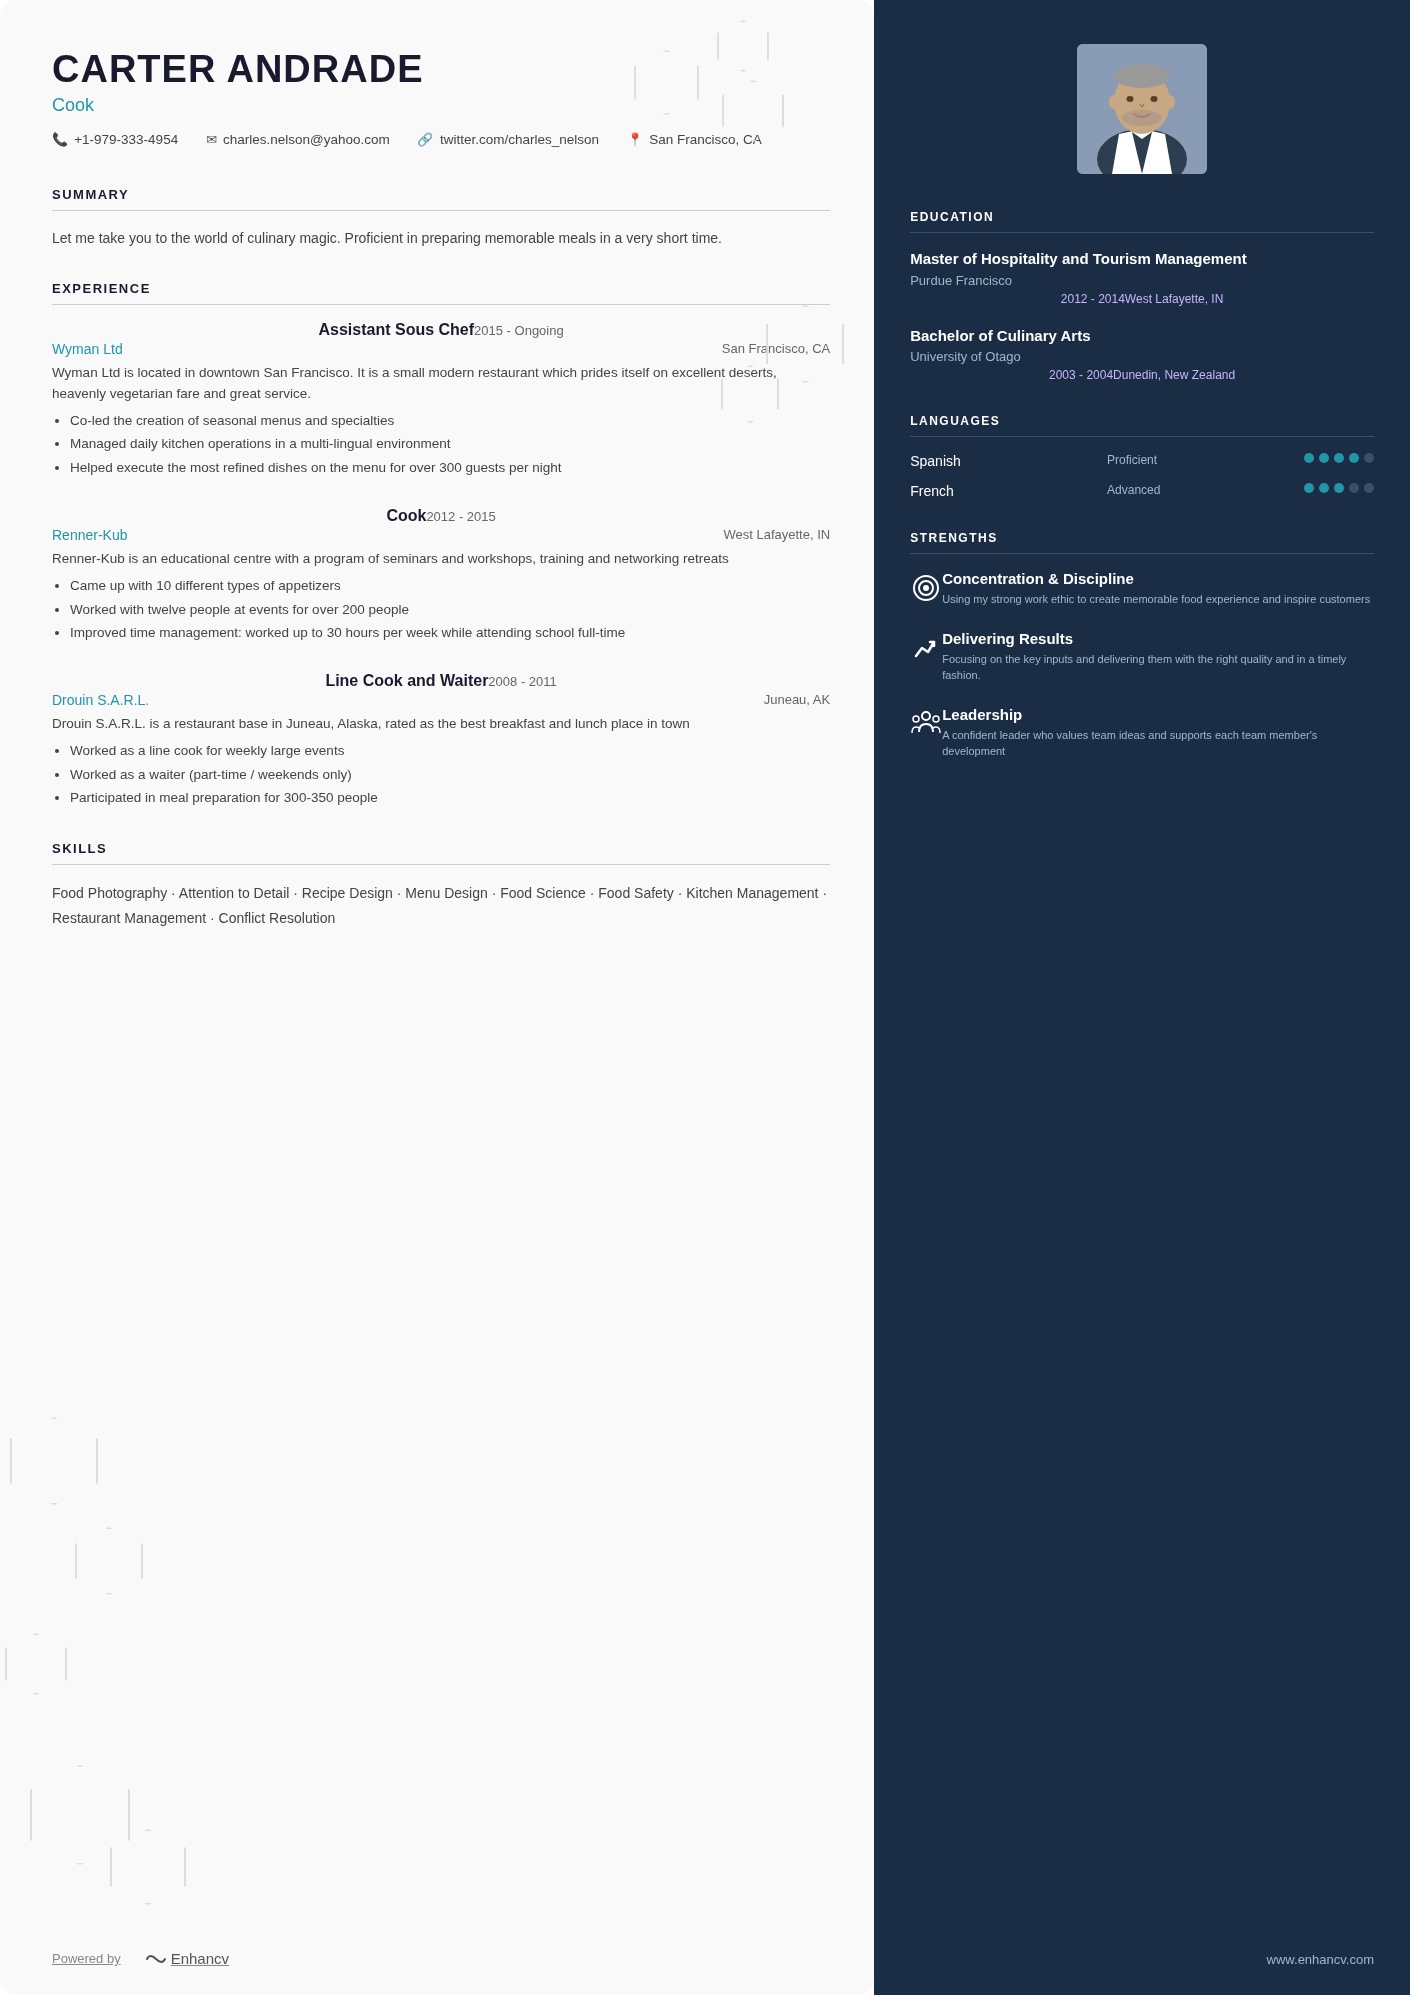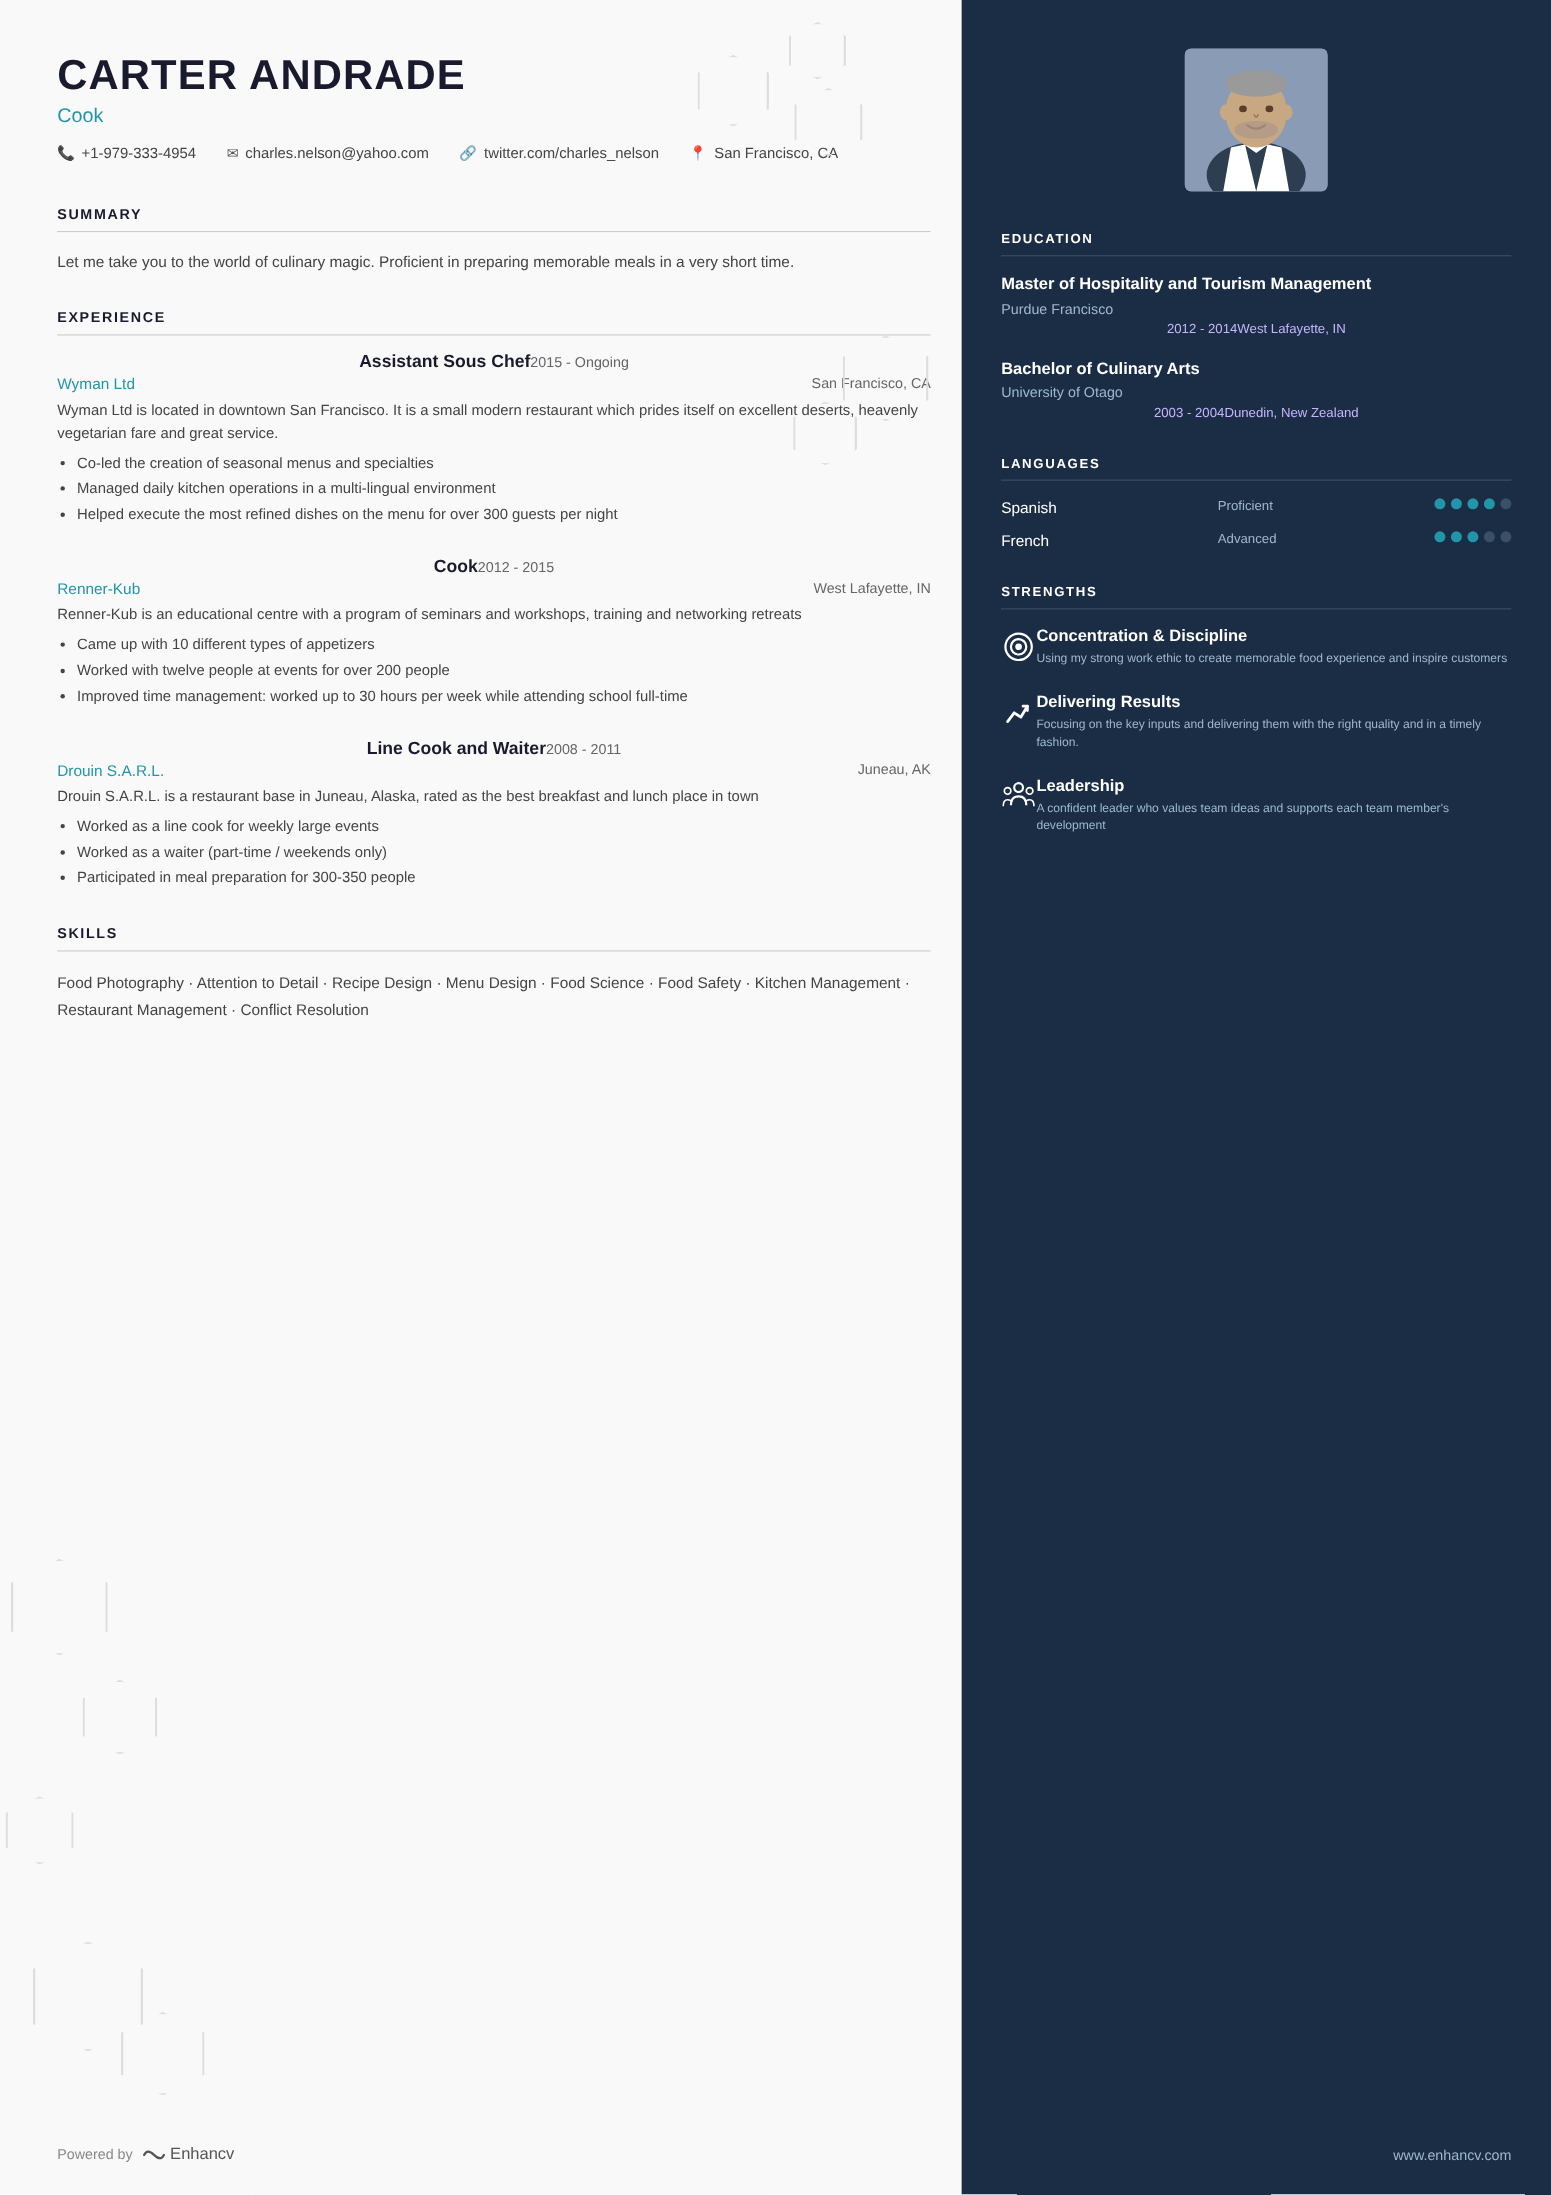--- a/index.html
+++ b/index.html
@@ -8,23 +8,24 @@
       width: 1410px;
       min-height: 1995px;
       display: flex;
       background: #fff;
     }
 
     
     .left-panel {
       width: 62%;
       background: #f9f9f9;
-      padding: 48px 28px 48px 52px;
+      padding: 48px 44px 48px 52px;
       position: relative;
       overflow: hidden;
+      border-radius: 16px;
     }
 
     
     .name-title {
       margin-bottom: 16px;
     }
     .name {
       font-size: 38px;
       font-weight: 900;
       color: #1a1a2e;
@@ -137,23 +138,24 @@
       line-height: 1.8;
     }
 
     
     .footer {
       position: absolute;
       bottom: 28px;
       left: 52px;
       display: flex;
       align-items: center;
-      gap: 8px;
+      gap: 24px;
       font-size: 13px;
       color: #888;
+      text-decoration: underline;
     }
     .enhancv-logo {
       display: flex;
       align-items: center;
       gap: 4px;
       color: #555;
       font-size: 15px;
     }
 
     

